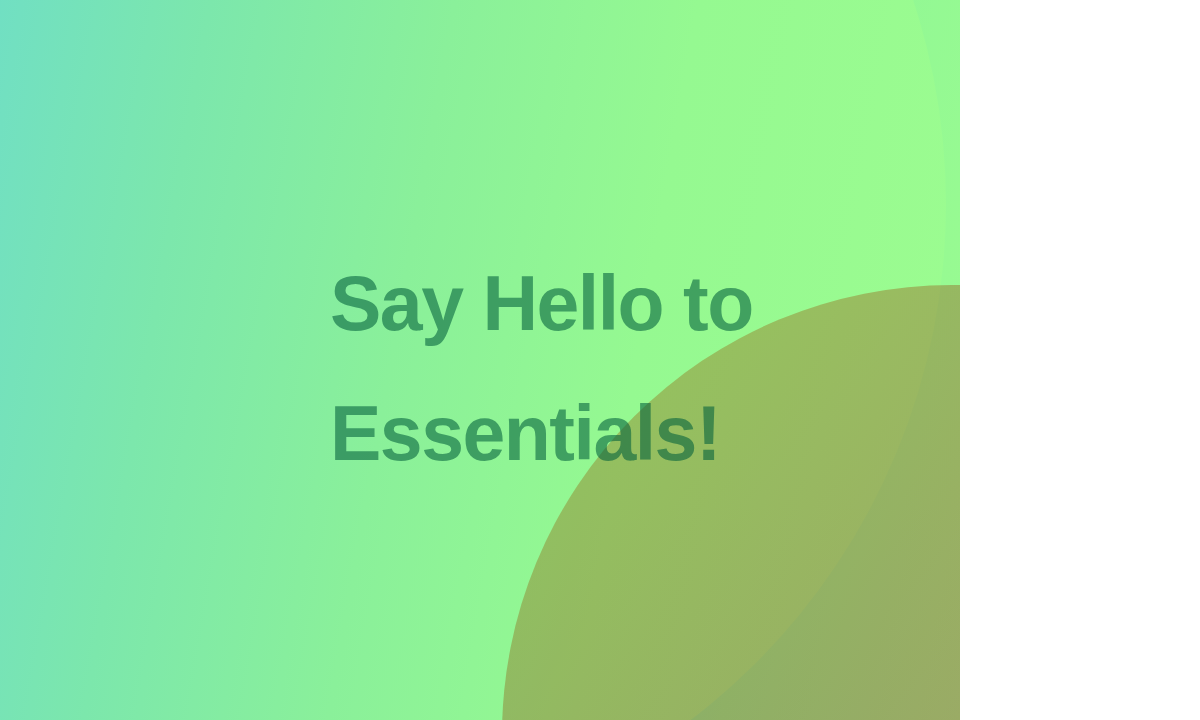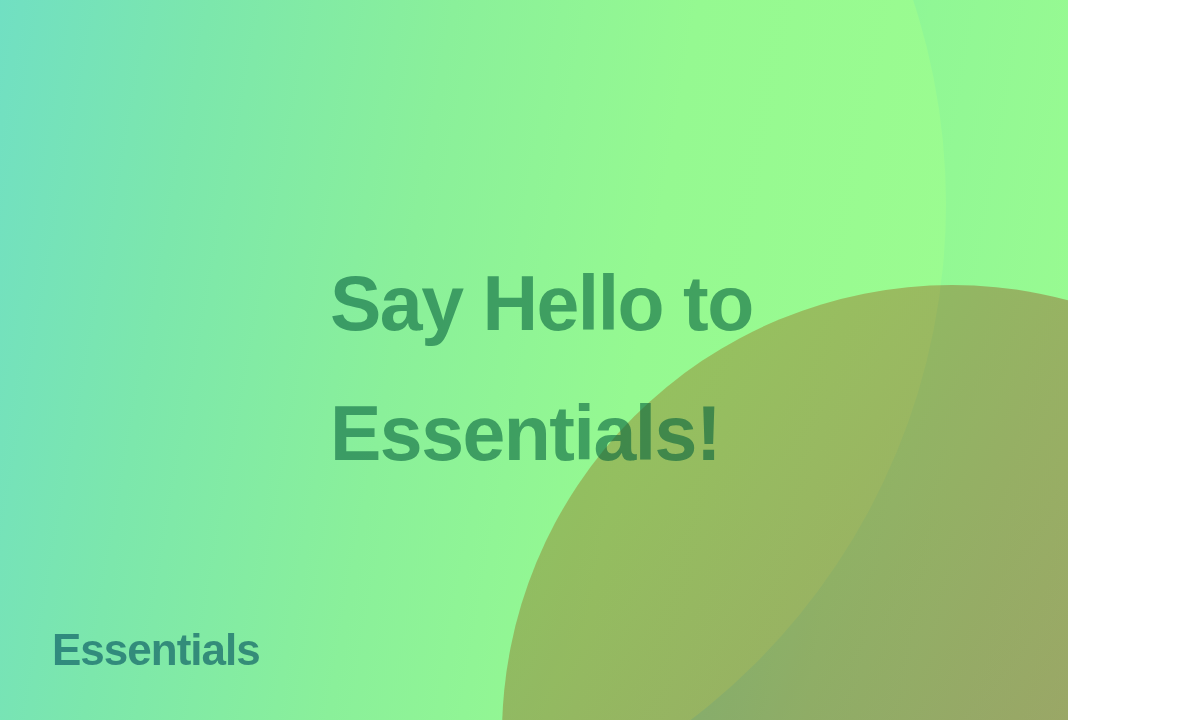--- a/index.html
+++ b/index.html
@@ -3,21 +3,21 @@
 <meta charset="utf-8">
 <style>
   html, body {
     margin: 0;
     padding: 0;
     background: #ffffff;
   }
 
   #stage {
     position: relative;
-    width: 1068px;
+    width: 960px;
     height: 720px;
     overflow: hidden;
     background: #14b8a6;
     font-family: "Liberation Sans", sans-serif;
   }
 
   
   .bg-wash {
     position: absolute;
     inset: 0;
@@ -103,15 +103,14 @@
 
   <div class="bg-wash"></div>
 
   <div class="shape-green"></div>
 
   <div class="shape-pink"></div>
 
   <h1 class="headline">Say Hello to
 Essentials!</h1>
 
-  <div class="logo">Essentials</div>
 
 </div>
 
 </body></html>

